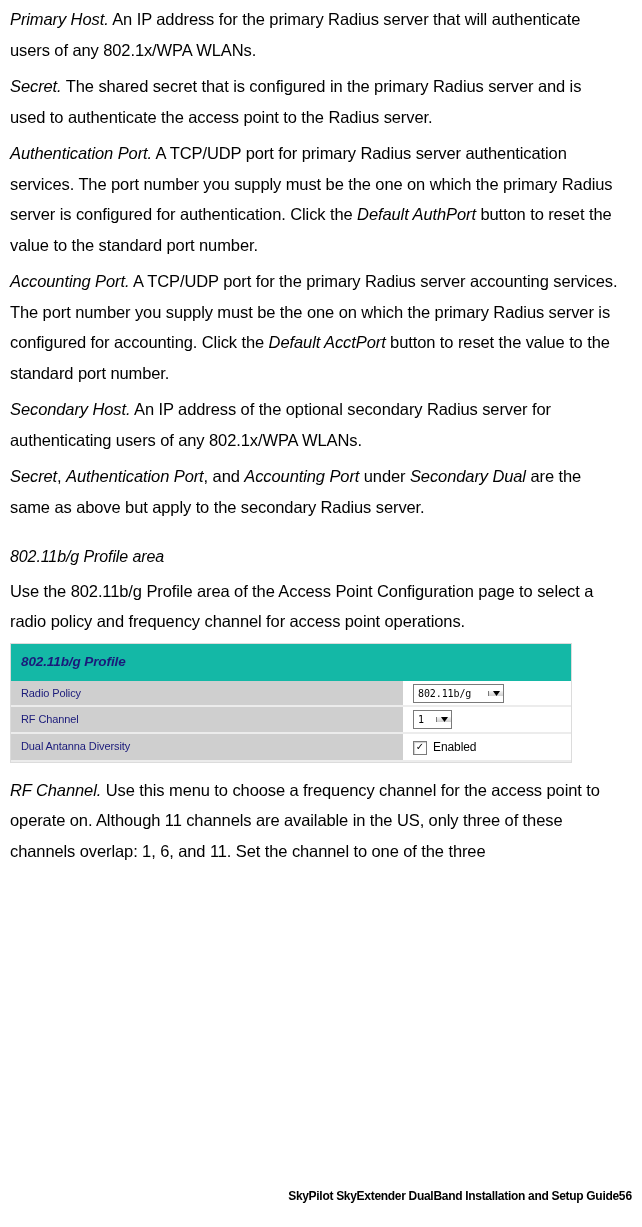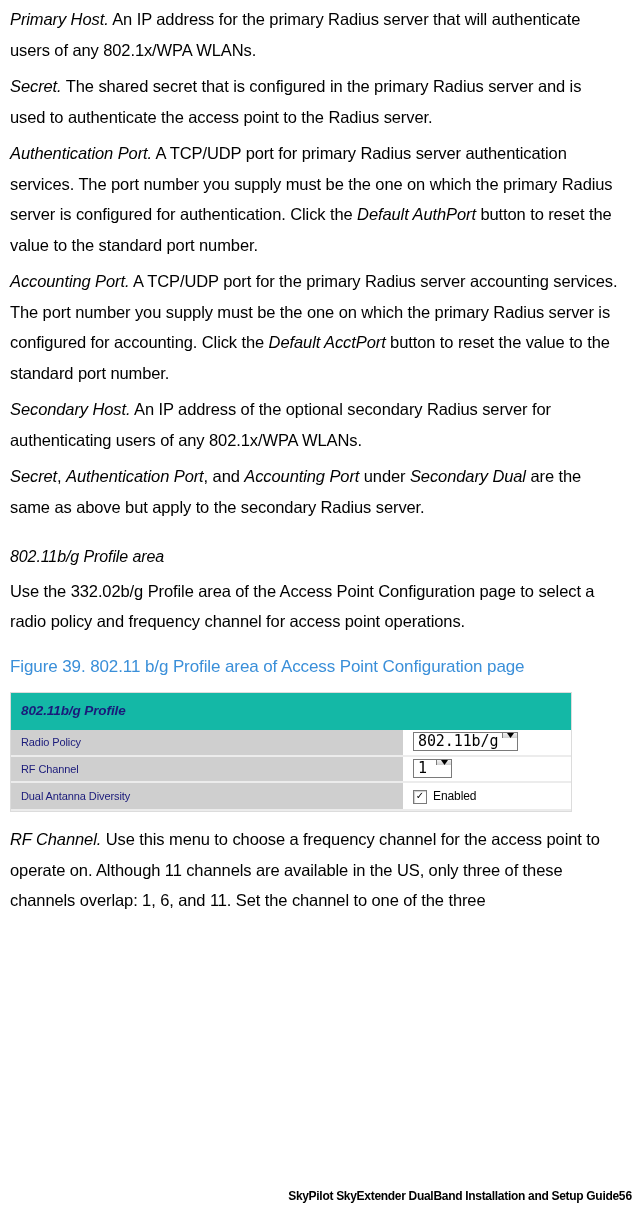--- a/index.html
+++ b/index.html
@@ -70,26 +70,26 @@
     width: 70%;
     background: #cfcfcf;
     border-bottom: 2px solid #ececec;
   }
   .panel td.field {
     background: #fff;
     border-bottom: 2px solid #ececec;
   }
   .fake-select {
     display: inline-flex;
-    align-items: flex-start;
+    align-items: center;
     border: 1px solid #7a7a7a;
     height: 17px;
     background: #fff;
     font-family: monospace;
-    font-size: 15px;
+    font-size: 10px;
     line-height: 15px;
   }
   .fake-select .val { padding: 1px 4px; }
   .fake-select .arrow {
     width: 14px;
     background: linear-gradient(#f4f4f4,#d0d0d0);
     border-left: 1px solid #7a7a7a;
     display: flex; align-items:center; justify-content:center;
   }
   .fake-select .arrow svg { width:7px; height:5px; }
@@ -140,23 +140,22 @@
 
   <div class="para">
     <span class="term">Secondary Host.</span><span> An IP address of the optional secondary Radius server for authenticating users of any 802.1x/WPA WLANs.</span>
   </div>
 
   <div class="para">
     <span class="term">Secret</span><span>, </span><span class="term">Authentication Port</span><span>, and </span><span class="term">Accounting Port</span><span> under </span><span class="term">Secondary Dual</span><span> are the same as above but apply to the secondary Radius server.</span>
   </div>
 
   <div class="h3">802.11b/g Profile area</div>
-  <div class="para">Use the 332.02b/g Profile area of the Access Point Configuration page to select a radio policy and frequency channel for access point operations.</div>
-
-  <div class="figcap">Figure 39. 802.11 b/g Profile area of Access Point Configuration page</div>
+  <div class="para">Use the 802.11b/g Profile area of the Access Point Configuration page to select a radio policy and frequency channel for access point operations.</div>
+
 
   <div class="panel">
     <div class="panel-title">802.11b/g Profile</div>
     <table>
       <tbody>
           <tr>
         <td class="label">Radio Policy</td>
         <td class="field">
           <span class="fake-select">
             <span class="val" style="min-width:66px">802.11b/g</span>

